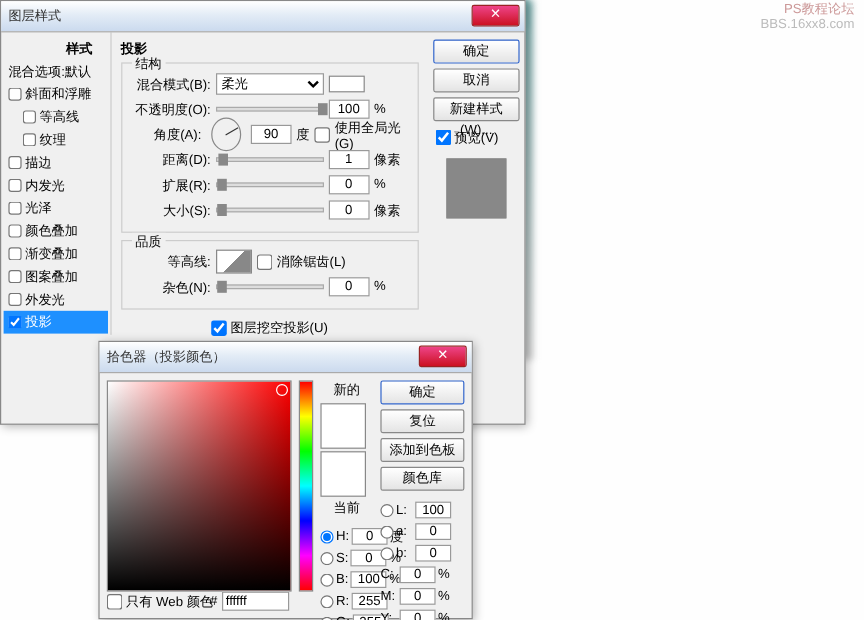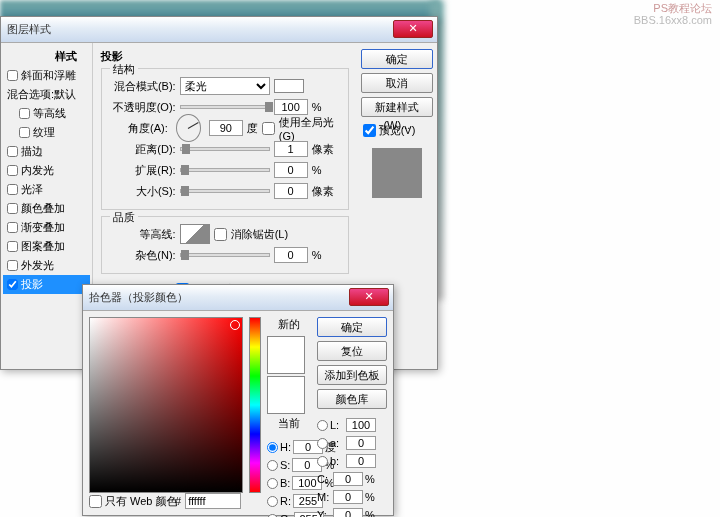--- a/index.html
+++ b/index.html
@@ -3,21 +3,21 @@
 <meta charset="utf-8">
 <style>
 * { margin: 0; padding: 0; box-sizing: border-box; font-family: "Microsoft YaHei", sans-serif; font-size: 11px; }
 body { background: #fefefe; width: 720px; height: 517px; position: relative; overflow: hidden; }
 .watermark { position: absolute; right: 8px; top: 2px; text-align: right; color: #bbb; font-size: 10px; line-height: 12px; }
 .watermark .l1 { color: #c99; }
 .dialog { position: absolute; background: #f0f0f0; border: 1px solid #888; box-shadow: 2px 2px 8px rgba(0,0,0,0.3); }
 .titlebar { height: 26px; background: linear-gradient(#fff,#e3ecf6 45%,#cbdaee); display: flex; align-items: center; padding: 0 6px; position: relative; border-bottom: 1px solid #aaa; }
 .titlebar .title { color: #333; }
 .titlebar .xbtn { position: absolute; right: 4px; top: 3px; width: 40px; height: 18px; background: linear-gradient(#e48,#c12); border: 1px solid #922; border-radius: 2px; color: #fff; text-align: center; line-height: 14px; cursor: pointer; }
-.dlg1 { left: 0; top: 16px; width: 438px; height: 354px; }
+.dlg1 { left: 0; top: 0; width: 438px; height: 354px; }
 .dlg1-body { display: flex; height: 252px; }
 .stylelist { width: 96px; border-right: 1px solid #ccc; padding: 4px 2px; }
 .stylelist .hdr { font-weight: bold; padding: 2px 4px; margin-left: 48px; }
 .stylelist .item { padding: 2px 4px; display: flex; align-items: center; gap: 3px; }
 .stylelist .item input[type=checkbox] { width: 11px; height: 11px; }
 .stylelist .item.indent { padding-left: 16px; }
 .stylelist .item.sel { background: #1e90ff; color: #fff; }
 .mainpane { flex: 1; padding: 6px 8px; position: relative; }
 .sectitle { font-weight: bold; margin-bottom: 4px; }
 .fieldset { border: 1px solid #ccc; padding: 8px 6px 6px; margin-bottom: 6px; position: relative; }
@@ -79,25 +79,25 @@
 
 <div class="dialog dlg1">
   <div class="titlebar">
     <span class="title">图层样式</span>
     <div class="xbtn">✕</div>
   </div>
   <div class="dlg1-body">
     <div class="stylelist">
       <div class="hdr">样式</div>
       <div class="item">
+          <span>混合选项:默认</span>
+        </div>
+      <div class="item">
           <input type="checkbox" style="">
           <span>斜面和浮雕</span>
-        </div>
-      <div class="item">
-          <span>混合选项:默认</span>
         </div>
       <div class="item indent">
           <input type="checkbox" style="">
           <span>等高线</span>
         </div>
       <div class="item indent">
           <input type="checkbox" style="">
           <span>纹理</span>
         </div>
       <div class="item">

